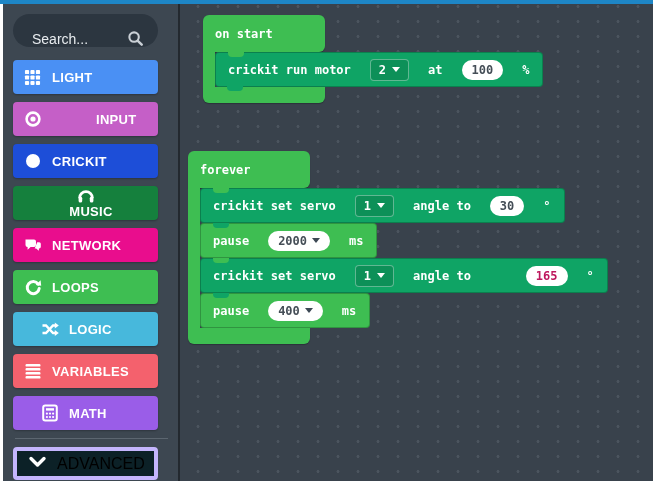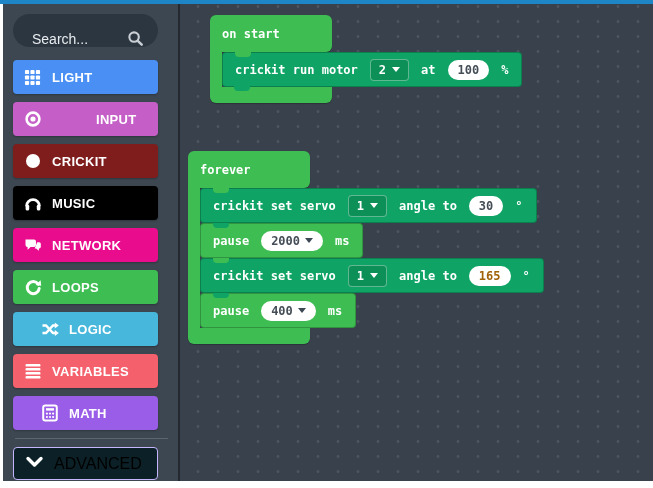--- a/index.html
+++ b/index.html
@@ -16,21 +16,21 @@
           padding:16px 14px 0 17px;box-sizing:border-box;margin-bottom:13px;}
   .search input{background:transparent;border:none;outline:none;width:90px;
           color:#e8ecef;font-family:"Liberation Sans",sans-serif;font-size:14px;}
   .search input::placeholder{color:#e8ecef;opacity:1;}
   .cat{width:145px;height:34px;border-radius:4px;margin-bottom:8px;display:flex;
        align-items:center;padding-left:11px;box-sizing:border-box;cursor:pointer;
        box-shadow:0 1px 2px rgba(0,0,0,.25);}
   .cat .ic{width:18px;height:18px;margin-right:10px;flex:none;display:flex;align-items:center;}
   .cat .lbl{color:#ffffff;font-weight:bold;font-size:13px;letter-spacing:.3px;}
   .divider{width:153px;height:1px;background:#5c6670;margin:5px 0 8px 2px;}
-  .advanced{width:145px;height:33px;background:#0c2127;border:1px solid #c4b5fd;
+  .advanced{width:145px;height:33px;background:#0c2127;border:4px solid #c4b5fd;
        border-radius:4px;display:flex;align-items:center;padding-left:11px;
        box-sizing:border-box;cursor:pointer;}
 
   
   .canvas{position:relative;flex:1;background-color:#39424c;
           background-image:radial-gradient(circle,#4b545e 1.3px,transparent 1.7px);
           background-size:20px 15px;background-position:8px 10px;}
 
   .group{position:absolute;}
   .mono{font-family:"DejaVu Sans Mono","Liberation Mono",monospace;font-weight:bold;
@@ -38,21 +38,21 @@
   .green{background:#3ebe52;}
   .teal{background:#0fa465;}
   .hat-top{width:122px;height:37px;border-radius:6px 6px 6px 0;display:flex;
            align-items:center;padding-left:12px;box-sizing:border-box;
            box-shadow:0 1px 1px rgba(0,0,0,.25);}
   .hat-mid{display:flex;}
   .spine{width:12px;flex:none;}
   .children{display:flex;flex-direction:column;align-items:flex-start;}
   .hat-bottom{width:122px;height:16px;border-radius:0 0 6px 6px;position:relative;
            box-shadow:0 1px 1px rgba(0,0,0,.25);}
-  .blk{position:relative;display:flex;align-items:center;gap:12px;height:35px;
+  .blk{position:relative;display:flex;align-items:center;gap:19px;height:35px;
        padding:0 13px 0 12px;border-radius:4px;border:1px solid rgba(0,0,0,.22);
        box-sizing:border-box;width:max-content;}
   .notch{position:absolute;top:-1px;width:16px;height:5px;border-radius:0 0 4px 4px;left:12px;}
   .n-green{background:#3ebe52;}
   .n-teal{background:#0fa465;}
   .dd{display:inline-flex;align-items:center;gap:6px;padding:3px 8px;border-radius:4px;
       background:rgba(0,0,0,.12);border:1px solid rgba(255,255,255,.35);cursor:pointer;}
   .pill{display:inline-flex;align-items:center;gap:5px;background:#ffffff;color:#454e57;
       border-radius:12px;padding:3px 10px;cursor:text;}
   .tri{width:0;height:0;border-left:4px solid transparent;border-right:4px solid transparent;
@@ -96,30 +96,30 @@
       <div class="cat" style="background-color: rgb(197, 95, 199); gap: 44px;">
         <span class="ic">
           <svg width="18" height="18" viewBox="0 0 18 18">
             <circle cx="9" cy="9" r="6.4" fill="none" stroke="#fff" stroke-width="2.6"></circle>
             <circle cx="9" cy="9" r="2.6" fill="#fff"></circle>
           </svg>
         </span>
         <span class="lbl">INPUT</span>
       </div>
 
-      <div class="cat" style="background-color: #7f1d1d; align-items: center;">
+      <div class="cat" style="background-color: #1d4ed8; align-items: center;">
         <span class="ic">
           <svg width="18" height="18" viewBox="0 0 18 18">
               <circle cx="9" cy="9" r="7" fill="#fff"></circle>
             </svg>
         </span>
         <span class="lbl">CRICKIT</span>
       </div>
 
-      <div class="cat" style="background-color: #000000;">
+      <div class="cat" style="background-color: #15803d; flex-direction: column;">
         <span class="ic">
           <svg width="18" height="18" viewBox="0 0 18 18">
             <path d="M2.6 12 a6.4 6.4 0 0 1 12.8 0" fill="none" stroke="#fff" stroke-width="2.8"></path>
             <rect x="1.6" y="10.6" width="3.6" height="6" rx="1.7" fill="#fff"></rect>
             <rect x="12.8" y="10.6" width="3.6" height="6" rx="1.7" fill="#fff"></rect>
           </svg>
         </span>
         <span class="lbl">MUSIC</span>
       </div>
 
@@ -190,21 +190,21 @@
           <svg width="19" height="14" viewBox="0 0 19 14">
             <path d="M3 3.5 l6.5 6.5 6.5-6.5" stroke="#fff" stroke-width="3.4" fill="none" stroke-linecap="round" stroke-linejoin="round"></path>
           </svg>
         </span>
         <span class="lbl">ADVANCED</span>
       </div>
     </div>
 
     <div class="canvas">
 
-      <div class="group" style="left:30px;top:11px;">
+      <div class="group" style="left:23px;top:11px;">
         <div class="hat-top green mono">
           <span>on start</span>
         </div>
         <div class="hat-mid">
           <div class="spine green"></div>
           <div class="children">
             <div class="blk teal mono">
               <span class="notch n-green"></span>
               <span>crickit run motor</span>
               <span class="dd">
@@ -253,21 +253,21 @@
             </div>
 
             <div class="blk teal mono">
               <span class="notch n-green"></span>
               <span>crickit set servo</span>
               <span class="dd">
                 <span>1</span>
                   <span class="tri"></span>
               </span>
               <span>angle to</span>
-              <span class="pill mono" style="color:#a16207;">165</span>
+              <span class="pill mono" style="color:#be185d;margin-left:36px;">165</span>
               <span>°</span>
             </div>
 
             <div class="blk green mono">
               <span class="notch n-teal"></span>
               <span>pause</span>
               <span class="pill mono">
                 <span>400</span>
                   <span class="tri dark"></span>
               </span>

